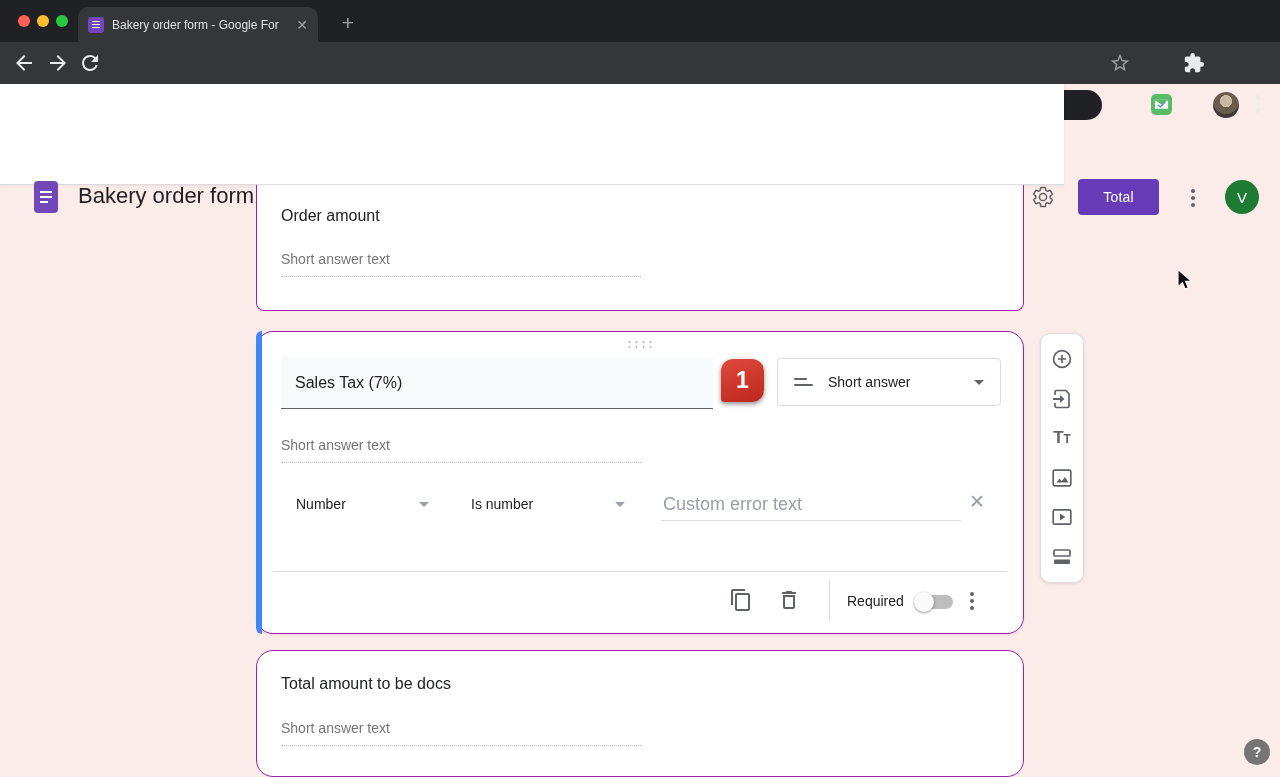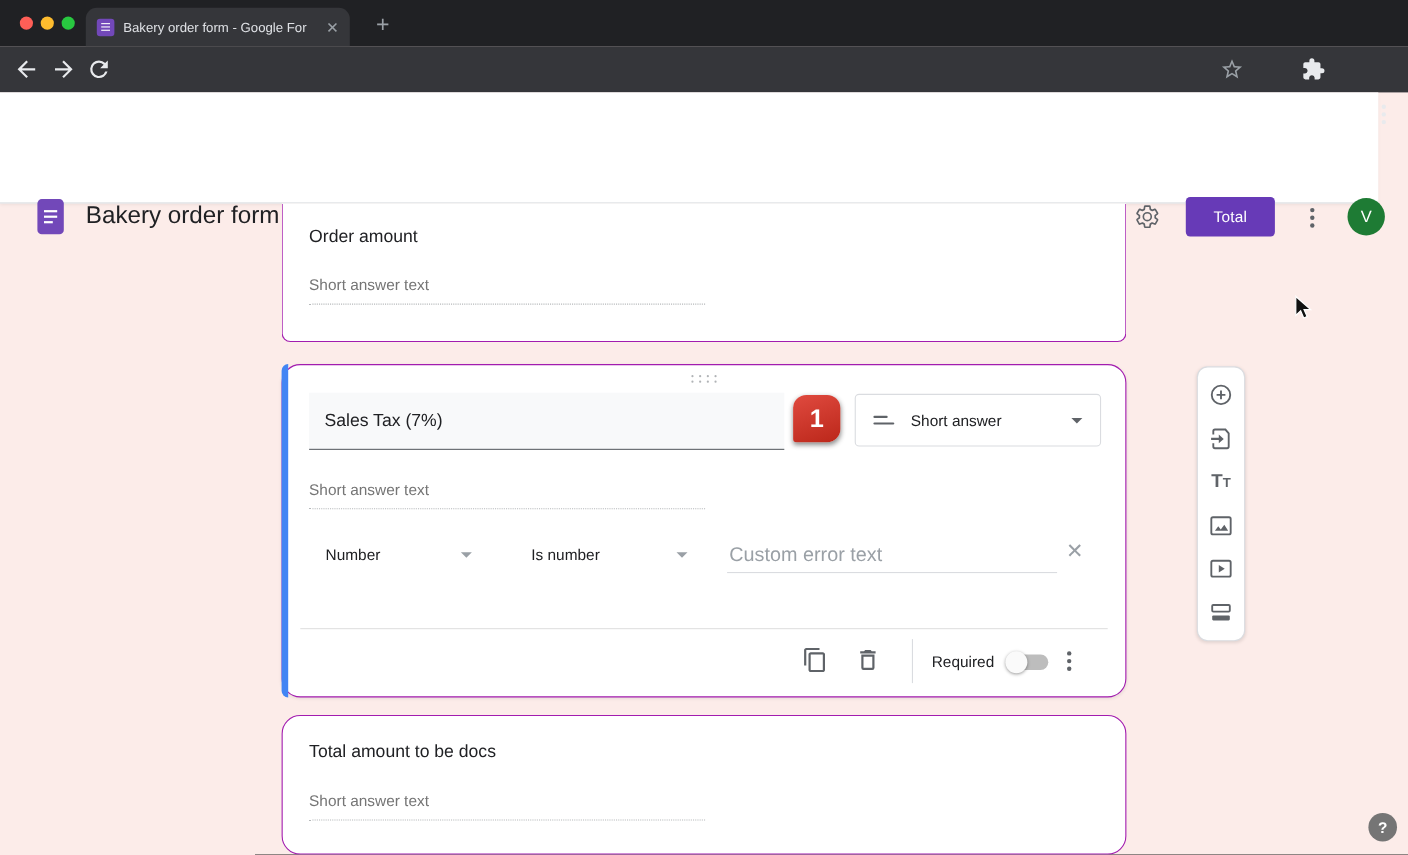--- a/index.html
+++ b/index.html
@@ -30,21 +30,21 @@
   .omnibox .path{color:#9aa0a6;}
   .ext-mail{position:absolute;left:1151px;top:52px;width:21px;height:21px;background:#57bb68;
         border-radius:5px;}
   .ext-mail svg{position:absolute;left:3px;top:4px;}
   .b-avatar{position:absolute;left:1213px;top:50px;width:26px;height:26px;border-radius:50%;
         background:radial-gradient(circle at 50% 35%,#c9b8a6 0 28%,#6b5a4e 29% 60%,#3d3a38 61%);}
   .kebab{display:inline-block;width:4px;height:4px;border-radius:50%;background:currentColor;
         box-shadow:0 7px 0 currentColor,0 14px 0 currentColor;}
 
   
-  .appbar{position:absolute;left:0;top:84px;width:1253px;height:101px;background:#fff;
+  .appbar{position:absolute;left:0;top:84px;width:1064px;height:101px;background:#fff;
         border-bottom:1px solid #dadce0;box-shadow:0 1px 3px rgba(0,0,0,.06);box-sizing:border-box;}
   .formsicon{position:absolute;left:34px;top:97px;width:24px;height:32px;background:#7248b9;
         border-radius:4px;}
   .formsicon i{position:absolute;left:6px;top:10px;width:12px;height:2px;background:#fff;
         box-shadow:0 5px 0 #fff;}
   .formsicon b{position:absolute;left:6px;top:20px;width:8px;height:2px;background:#fff;}
   .doctitle{position:absolute;left:78px;top:99px;font-size:22px;color:#202124;}
   .savednote{position:absolute;left:379px;top:107px;font-size:12px;font-style:italic;color:#3c4043;}
   .abicon{position:absolute;top:101px;width:24px;height:24px;color:#5f6368;}
   .sendbtn{position:absolute;left:1078px;top:95px;width:81px;height:36px;background:#673ab7;
@@ -103,21 +103,21 @@
   .toggle{position:absolute;left:660px;top:263px;width:36px;height:14px;background:#bdbdbd;
         border-radius:7px;}
   .toggle .knob{position:absolute;left:-3px;top:-3px;width:20px;height:20px;border-radius:50%;
         background:#fafafa;box-shadow:0 1px 3px rgba(0,0,0,.4);}
   .card-below{top:650px;height:127px;}
 
   
   .rail{position:absolute;left:1040px;top:333px;width:44px;height:250px;background:#fff;
         border:1px solid #dadce0;border-radius:10px;box-shadow:0 1px 3px rgba(0,0,0,.1);
         box-sizing:border-box;display:flex;flex-direction:column;align-items:center;
-        justify-content:space-between;padding:13px 14px;margin-left:48px;}
+        justify-content:space-between;padding:13px 14px;}
   .rail .ric{width:24px;height:24px;color:#5f6368;}
   .tt-glyph{font-weight:bold;color:#5f6368;font-size:17px;line-height:24px;text-align:center;}
   .tt-glyph small{font-size:12px;}
 
   .helpbtn{position:absolute;left:1244px;top:739px;width:26px;height:26px;border-radius:50%;
         background:#757575;color:#fff;font-size:14px;font-weight:bold;display:flex;
         align-items:center;justify-content:center;}
 
   .cursor{position:absolute;left:1174px;top:268px;z-index:99;pointer-events:none;}
 </style>
@@ -238,21 +238,21 @@
           <i></i>
           <i></i>
         </span>
       <span class="lbl">Short answer</span>
       <span class="caret"></span>
     </div>
     <div class="sat" style="top:105px">Short answer text</div>
 
     <div class="vrow-lbl" style="left:39px">Number</div>
     <span class="caret gray vcaret" style="left:162px"></span>
-    <div class="vrow-lbl" style="left:226px">Is number</div>
+    <div class="vrow-lbl" style="left:214px">Is number</div>
     <span class="caret gray vcaret" style="left:358px"></span>
     <input class="errinput" placeholder="Custom error text" style="">
     <div class="vclose">✕</div>
 
     <div class="footdiv"></div>
     <svg class="footicon" style="left:472px" viewBox="0 0 24 24">
         <path fill="#5f6368" d="M16 1H4c-1.1 0-2 .9-2 2v14h2V3h12V1zm3 4H8c-1.1 0-2 .9-2 2v14c0 1.1.9 2 2 2h11c1.1 0 2-.9 2-2V7c0-1.1-.9-2-2-2zm0 16H8V7h11v14z"></path>
       </svg>
     <svg class="footicon" style="left:520px" viewBox="0 0 24 24">
         <path fill="#5f6368" d="M15.5 4l-1-1h-5l-1 1H5v2h14V4h-3.5zM6 7v12a2 2 0 0 0 2 2h8a2 2 0 0 0 2-2V7H6zm2 2h8v10H8V9z"></path>

